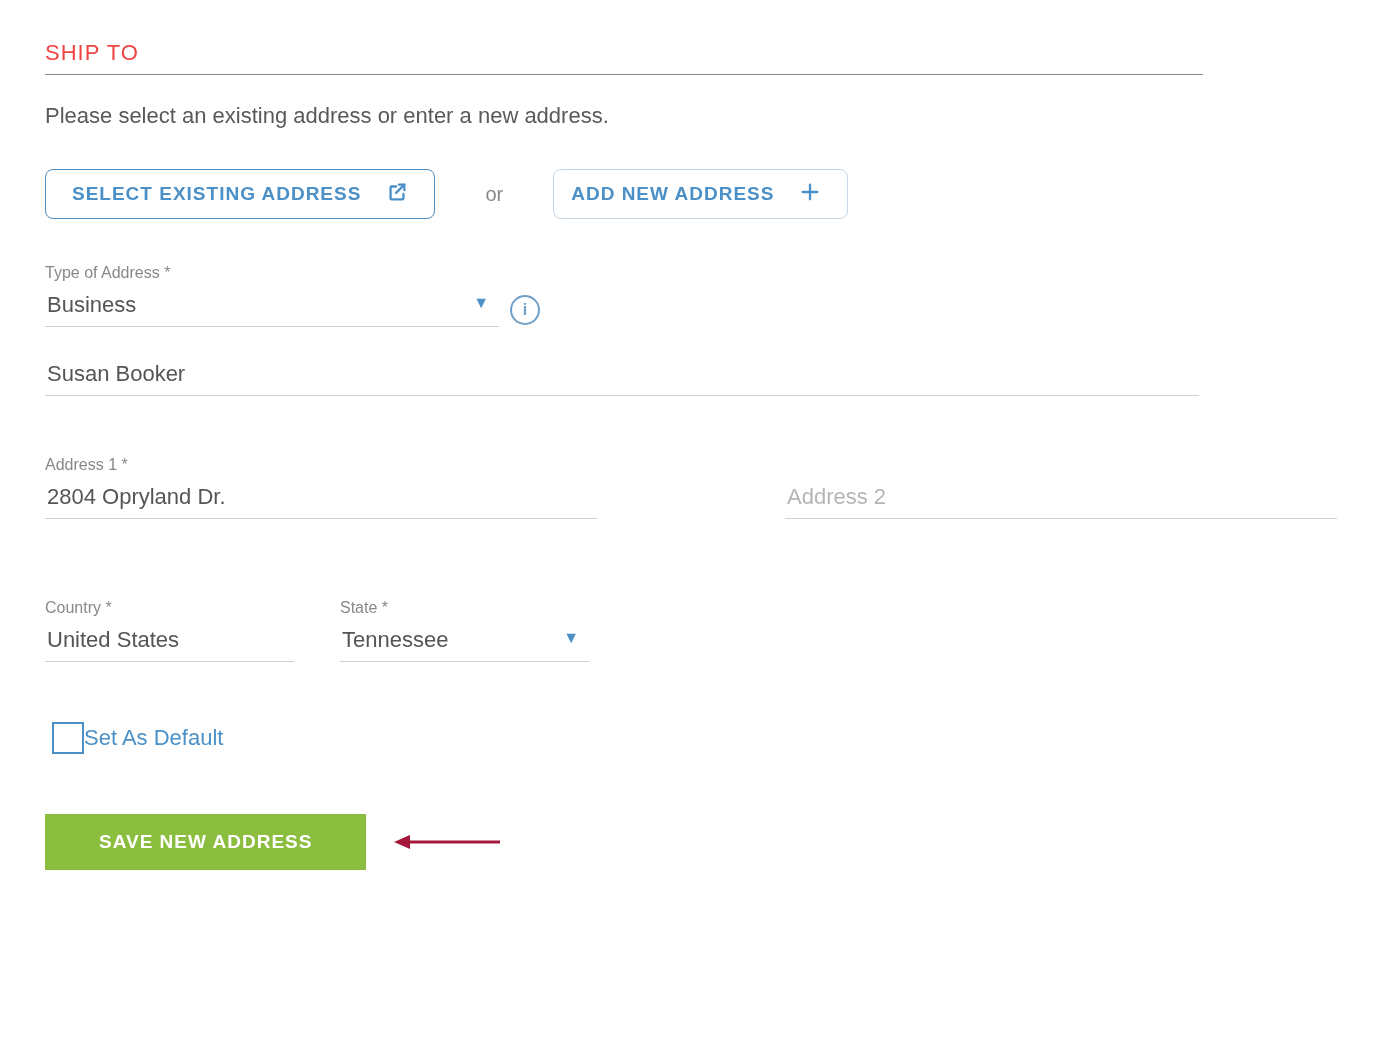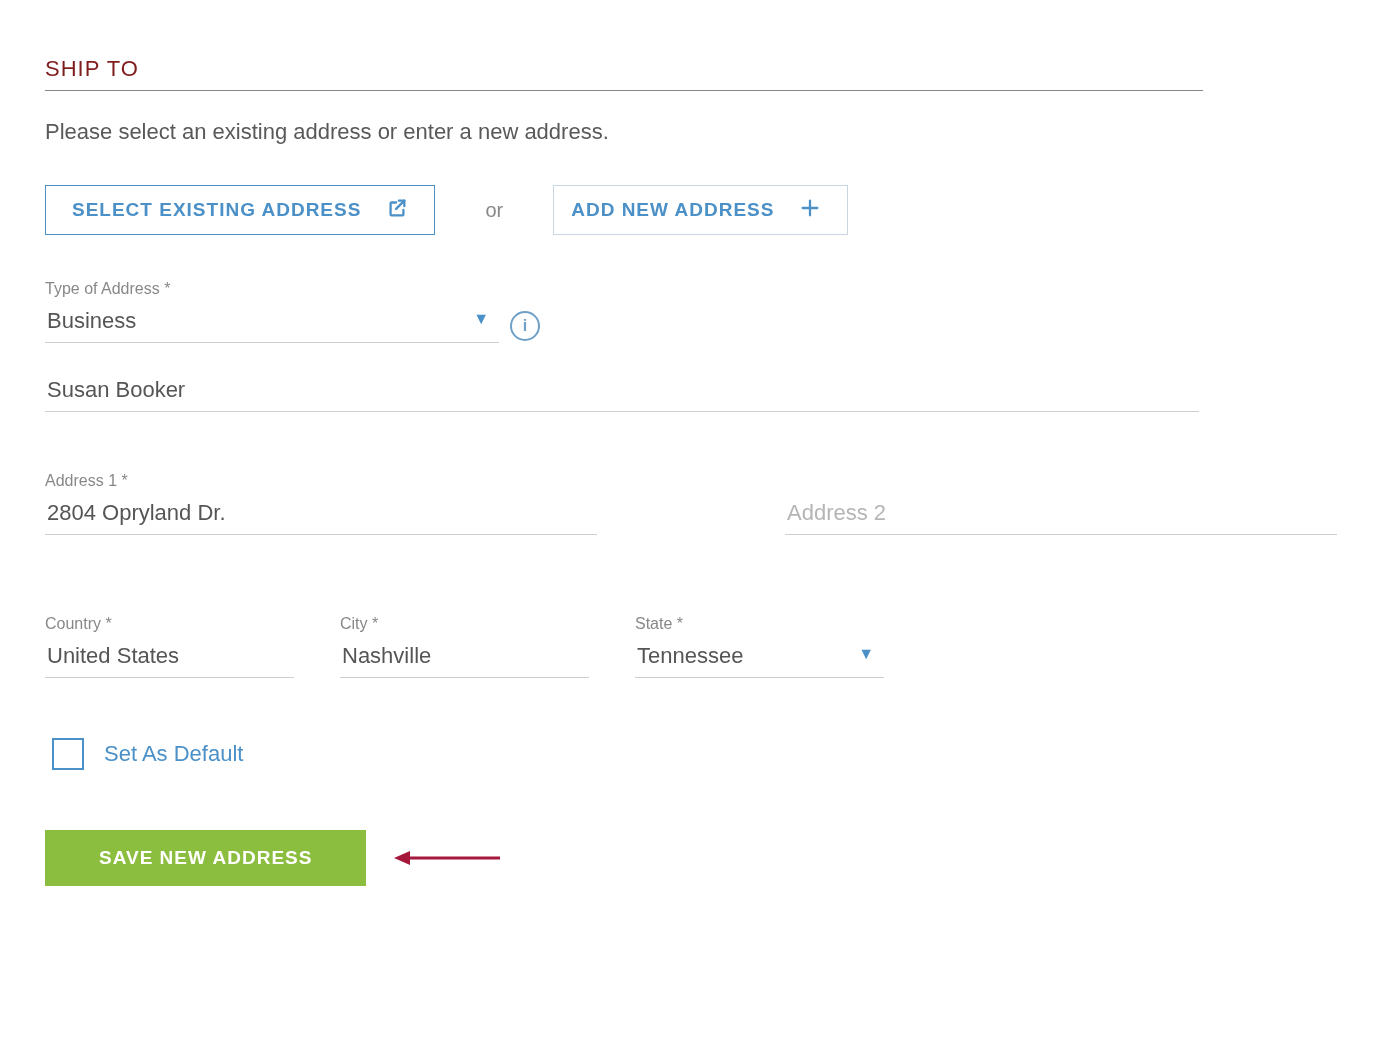--- a/index.html
+++ b/index.html
@@ -7,40 +7,40 @@
     font-family:"Helvetica Neue",Arial,sans-serif;
     color:#4a4a4a;
     width:1378px;
     height:1052px;
     box-sizing:border-box;
     padding:40px 45px;
   }
   .section-title{
     font-size:22px;
     letter-spacing:1px;
-    color:#7f1d1d;
-    margin:16px 0 8px 0;
+    color:#ef4444;
+    margin:0 0 8px 0;
     font-weight:500;
   }
   .rule{
     border:none;
     border-bottom:1px solid #888;
     margin:0 130px 28px 0;
   }
   .instruction{
     font-size:22px;
     color:#595959;
     margin:0 0 40px 0;
   }
 
   .btn-row{display:flex;align-items:center;gap:50px;margin-bottom:45px;}
   .outline-btn{
     display:inline-flex;align-items:center;justify-content:center;gap:25px;
     padding:0 26px;height:50px;
-    background:#fff;border:1px solid #4b90c7;border-radius:0;
+    background:#fff;border:1px solid #4b90c7;border-radius:8px;
     color:#4b90c7;font-size:19px;font-weight:700;letter-spacing:1px;
     cursor:pointer;
   }
   .outline-btn.muted{border-color:#c7d6e2;color:#4b90c7;padding-left:17px;}
   .outline-btn .ico{color:#4b90c7;}
   .or-text{font-size:20px;color:#888;}
 
   .field-label{
     font-size:16px;color:#888;margin:0 0 6px 0;display:block;
   }
@@ -72,21 +72,21 @@
   .recipient-row .field{width:100%;max-width:1150px;padding-right:130px;}
 
   .addr-row{display:flex;gap:26px;margin-bottom:80px;justify-content:space-between;}
   .addr-row .field{flex:0 0 548px;}
 
   .locale-row{display:flex;gap:50px;margin-bottom:60px;}
   .locale-row .field.sm{flex:0 0 245px;}
   .locale-row .field.md{flex:0 0 245px;}
   .locale-row .field.lg{flex:0 0 245px;}
 
-  .check-row{display:flex;align-items:center;gap:20px;margin:20px 0 60px 0;padding-left:7px;}
+  .check-row{display:flex;align-items:center;gap:0;margin:20px 0 60px 0;padding-left:7px;}
   .chk{
     width:28px;height:28px;border:2px solid #4b90c7;background:#fff;cursor:pointer;
   }
   .chk-label{color:#4b90c7;font-size:22px;cursor:pointer;}
 
   .save-row{display:flex;align-items:center;gap:26px;}
   .save-btn{
     background:#8bbd3e;color:#fff;border:none;
     font-size:19px;font-weight:700;letter-spacing:1px;
     padding:0 54px;height:56px;cursor:pointer;
@@ -151,24 +151,20 @@
     <label class="field-label">&nbsp;</label>
     <input class="underline-input" placeholder="Address 2" style="">
   </div>
 </div>
 
 <div class="locale-row">
   <div class="field sm">
     <label class="field-label">Country *</label>
     <input class="underline-input" value="United States" style="">
   </div>
-  <div class="field md">
-    <label class="field-label">City *</label>
-    <input class="underline-input" value="Nashville" style="">
-  </div>
   <div class="field lg">
     <label class="field-label">State *</label>
     <div class="select-wrap">
       <input class="underline-select" readonly="" value="Tennessee" style="">
       <span class="select-caret">▼</span>
     </div>
   </div>
 </div>
 
 <div class="check-row">

